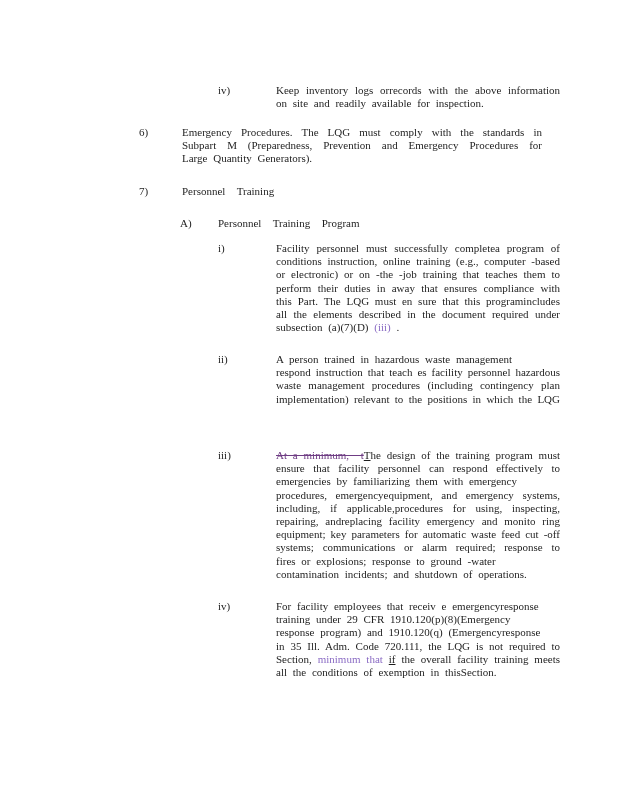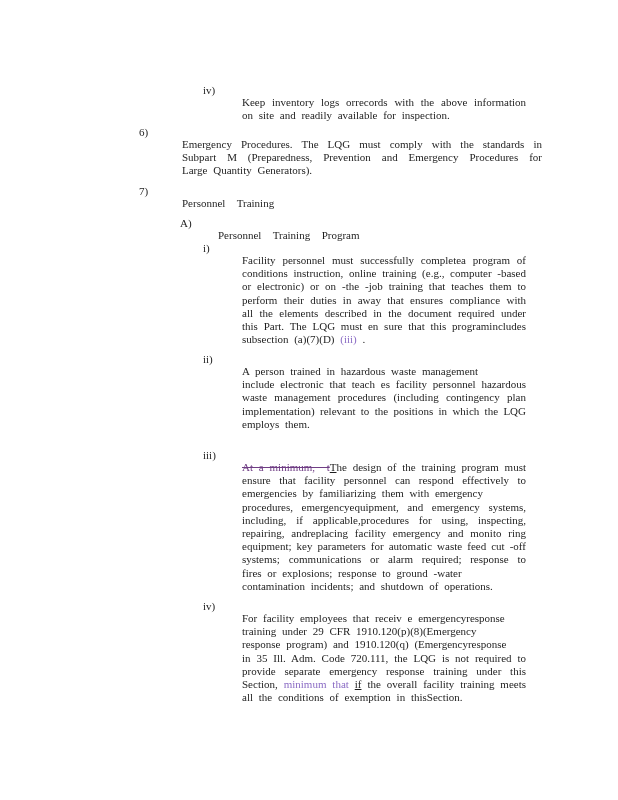--- a/index.html
+++ b/index.html
@@ -11,26 +11,26 @@
   .page {
     position: relative;
     width: 618px; height: 800px;
     background: var(--page-bg, #ffffff);
     color: var(--text, #1e1e1e);
     font-size: 11px;
     line-height: 13.2px;
   }
   .item { position: absolute; display: flex; align-items: flex-start; }
   .lbl { flex: 0 0 auto; }
-  .txt { flex: 0 0 auto; margin-top: 12px; }
+  .txt { flex: 0 0 auto; }
 
   
   .lvl1 { left: 139px; }  .lvl1 .lbl { width: 43px; }  .lvl1 .txt { width: 360px; }
   .lvl2 { left: 180px; }  .lvl2 .lbl { width: 38px; }  .lvl2 .txt { width: 300px; }
-  .lvl3 { left: 203px; }  .lvl3 .lbl { width: 39px; }  .lvl3 .txt { width: 284px; }
+  .lvl3 { left: 218px; gap: 19px; }  .lvl3 .lbl { width: 39px; }  .lvl3 .txt { width: 284px; }
 
   .line { white-space: nowrap; word-spacing: 3px; }
   .line.j { text-align: justify; text-align-last: justify; word-spacing: normal; }
 
   
   .del  { color: var(--del, #6f3d84); text-decoration: line-through; }
   .ins  { text-decoration: underline; }
   .mark { color: var(--mark, #8a6bc4); }
 </style>
 </head>
@@ -69,34 +69,33 @@
       </div>
   </section>
 
   <section class="item lvl3" style="top:242px">
     <span class="lbl">i)</span>
     <div class="txt">
         <div class="line j"><span>Facility personnel must successfully completea program of</span></div>
         <div class="line j"><span>conditions instruction, online training (e.g., computer -based</span></div>
         <div class="line j"><span>or electronic) or on -the -job training that teaches them to</span></div>
         <div class="line j"><span>perform their duties in away that ensures compliance with</span></div>
+        <div class="line j"><span>this Part. The LQG must en sure that this programincludes</span></div>
         <div class="line j"><span>all the elements described in the document required under</span></div>
-        <div class="line j"><span>this Part. The LQG must en sure that this programincludes</span></div>
         <div class="line"><span>subsection (a)(7)(D) </span><span class="mark">(iii)</span><span> .</span></div>
       </div>
   </section>
 
   <section class="item lvl3" style="top:353px">
     <span class="lbl">ii)</span>
     <div class="txt">
         <div class="line"><span>A person trained in hazardous waste management</span></div>
-        <div class="line j"><span>include electronic that teach es facility personnel hazardous</span></div>
+        <div class="line j"><span>respond instruction that teach es facility personnel hazardous</span></div>
         <div class="line j"><span>waste management procedures (including contingency plan</span></div>
         <div class="line j"><span>implementation) relevant to the positions in which the LQG</span></div>
-        <div class="line"><span>employs them.</span></div>
       </div>
   </section>
 
   <section class="item lvl3" style="top:449px">
     <span class="lbl">iii)</span>
     <div class="txt">
         <div class="line j"><span class="del">At a minimum,&nbsp; t</span><span class="ins">T</span><span>he design of the training program must</span></div>
         <div class="line j"><span>ensure that facility personnel can respond effectively to</span></div>
         <div class="line"><span>emergencies by familiarizing them with emergency</span></div>
         <div class="line j"><span>procedures, emergencyequipment, and emergency systems,</span></div>
@@ -109,19 +108,18 @@
       </div>
   </section>
 
   <section class="item lvl3" style="top:600px">
     <span class="lbl">iv)</span>
     <div class="txt">
         <div class="line"><span>For facility employees that receiv e emergencyresponse</span></div>
         <div class="line"><span>training under 29 CFR 1910.120(p)(8)(Emergency</span></div>
         <div class="line"><span>response program) and 1910.120(q) (Emergencyresponse</span></div>
         <div class="line j"><span>in 35 Ill. Adm. Code 720.111, the LQG is not required to</span></div>
-        <div class="line j"><span>provide separate emergency response training under this</span></div>
         <div class="line j"><span>Section, </span><span class="mark">minimum that </span><span class="ins">if</span><span> the overall facility training meets</span></div>
         <div class="line"><span>all the conditions of exemption in thisSection.</span></div>
       </div>
   </section>
 
 </div>
 
 </body></html>

